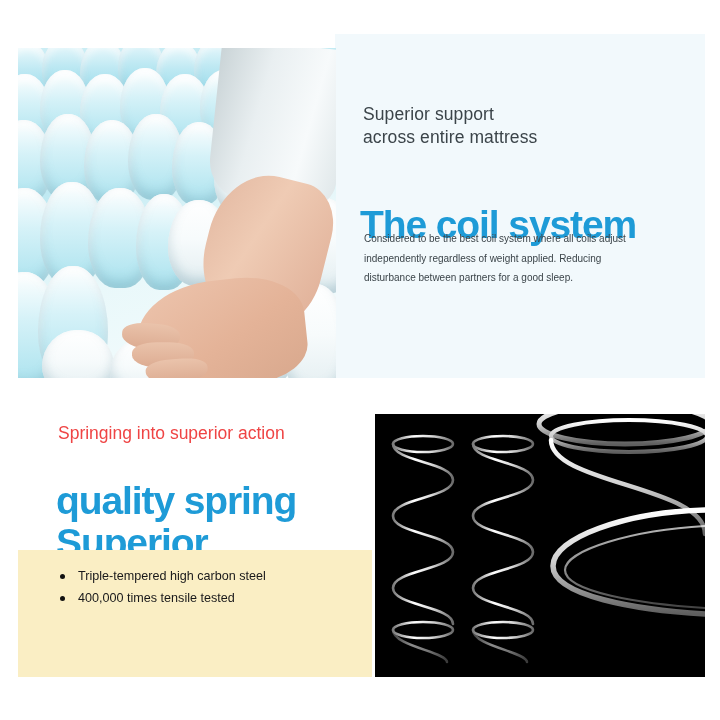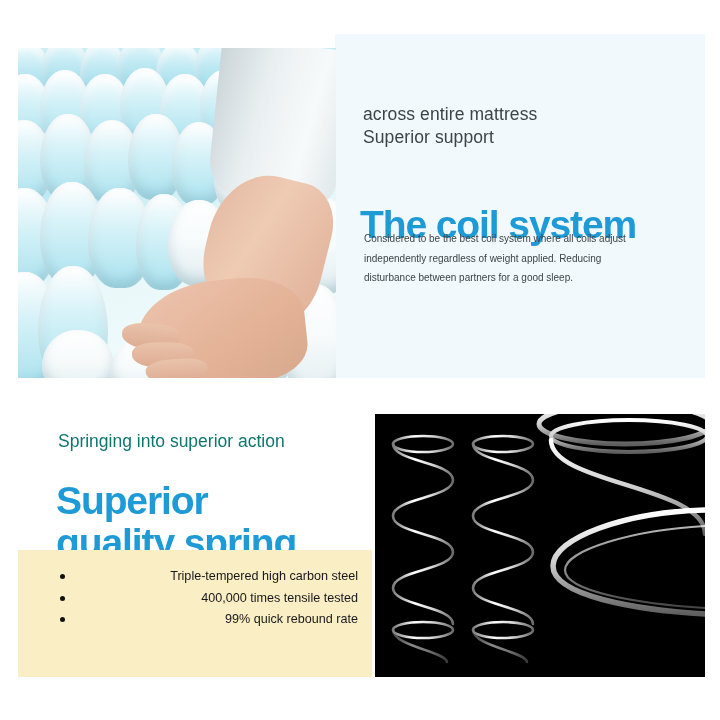--- a/index.html
+++ b/index.html
@@ -66,32 +66,31 @@
   }
   .s1-body{
     position:absolute;left:364px;top:219px;width:268px;
     font-size:10px;line-height:19.6px;color:#3b4449;
   }
 
   
   .sec2{position:absolute;left:0;top:400px;width:720px;height:290px;}
   .s2-eyebrow{
     position:absolute;left:58px;top:22px;width:300px;
-    font-size:17.5px;line-height:23px;color:#0f766e;margin-top:8px;
+    font-size:17.5px;line-height:23px;color:#ef4444;
   }
   .s2-title{
     position:absolute;left:56px;top:48px;width:320px;
     font-size:39px;line-height:42px;color:#1e9bd7;font-weight:700;
     letter-spacing:-1.1px;
   }
   .s2-title span{display:block;}
   .yellow-panel{
     position:absolute;left:18px;top:150px;width:354px;height:127px;
     background:#faeec4;
-    text-align:right;
   }
   .bullets{
     position:absolute;left:40px;top:16px;width:300px;
     margin:0;padding:0;list-style:none;
   }
   .bullets li{
     position:relative;padding-left:20px;
     font-size:12.6px;line-height:21.5px;color:#18181a;
   }
   .bullets li::before{
@@ -169,41 +168,40 @@
       <div class="sleeve"></div>
       <div class="arm"></div>
       <div class="hand">
         <div class="finger" style="left:-16px;top:36px;width:58px;height:26px;transform:rotate(10deg);"></div>
         <div class="finger" style="left:-8px;top:56px;width:62px;height:26px;transform:rotate(6deg);"></div>
         <div class="finger" style="left:4px;top:74px;width:62px;height:24px;transform:rotate(2deg);"></div>
       </div>
     </div>
 
     <div class="s1-eyebrow">
+      <span>Superior support</span>
       <span>across entire mattress</span>
-      <span>Superior support</span>
     </div>
     <h1 class="s1-title">The coil system</h1>
     <p class="s1-body">Considered to be the best coil system where all coils adjust independently regardless of weight applied. Reducing disturbance between partners for a good sleep.</p>
   </section>
 
   <section class="sec2">
 
     <div class="s2-eyebrow">Springing into superior action</div>
 
     <h2 class="s2-title">
+      <span>quality spring</span>
       <span>Superior</span>
-      <span>quality spring</span>
     </h2>
 
     <div class="yellow-panel">
       <ul class="bullets">
         <li>Triple-tempered high carbon steel</li>
         <li>400,000 times tensile tested</li>
-        <li>99% quick rebound rate</li>
       </ul>
     </div>
 
     <div class="photo-springs">
       <svg class="coil-svg" viewBox="0 0 330 263" preserveAspectRatio="none">
         <defs>
           <linearGradient id="wire" x1="0" y1="0" x2="1" y2="0">
             <stop offset="0%" stop-color="#7a7a7a"></stop>
             <stop offset="35%" stop-color="#ffffff"></stop>
             <stop offset="65%" stop-color="#d8d8d8"></stop>

